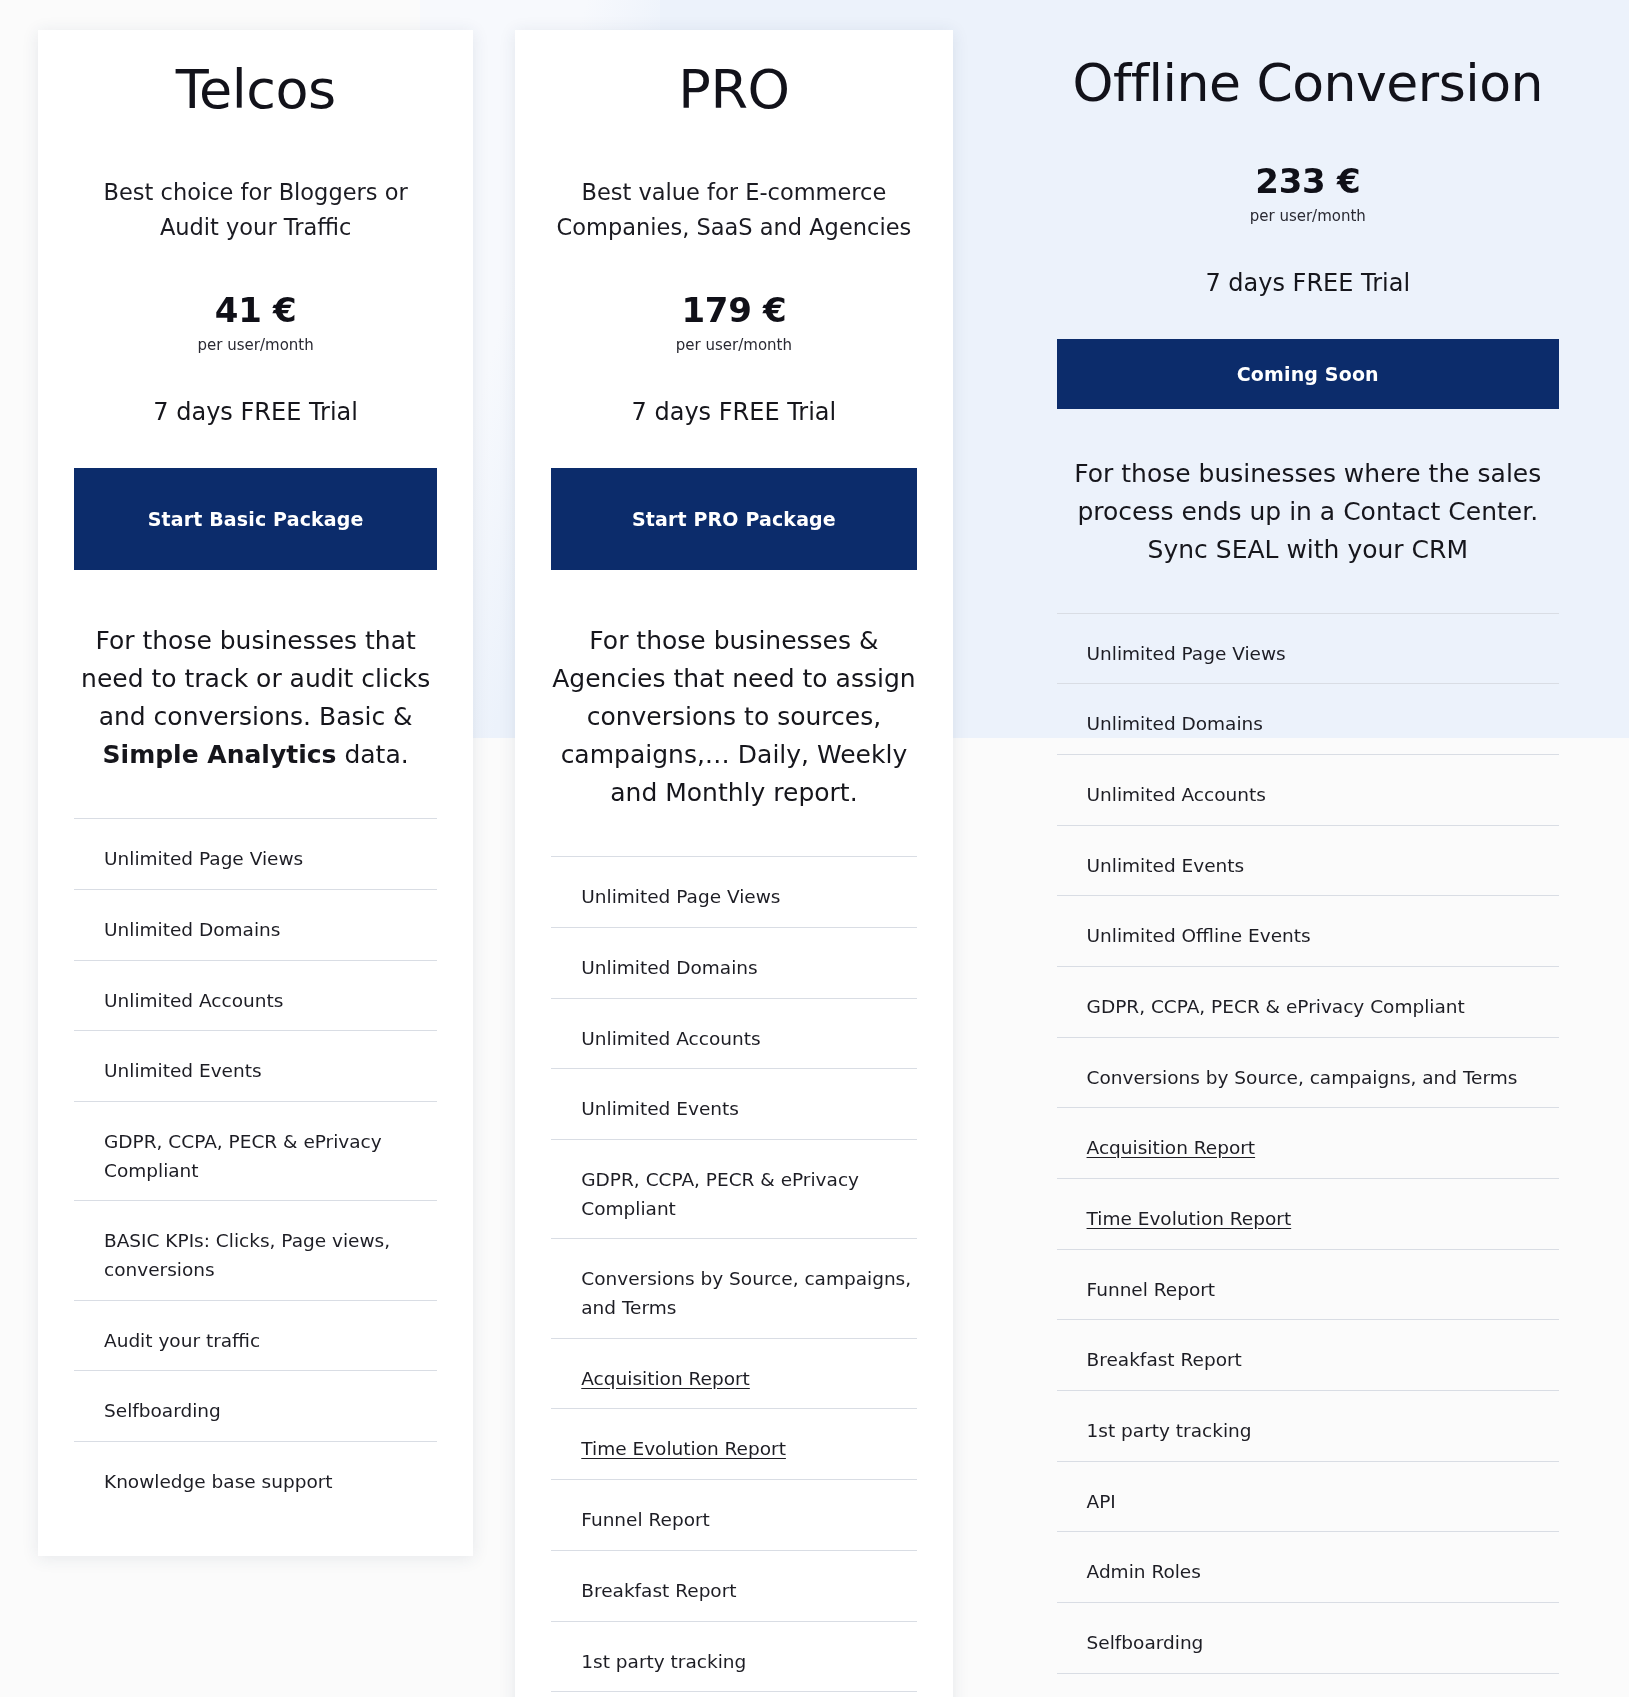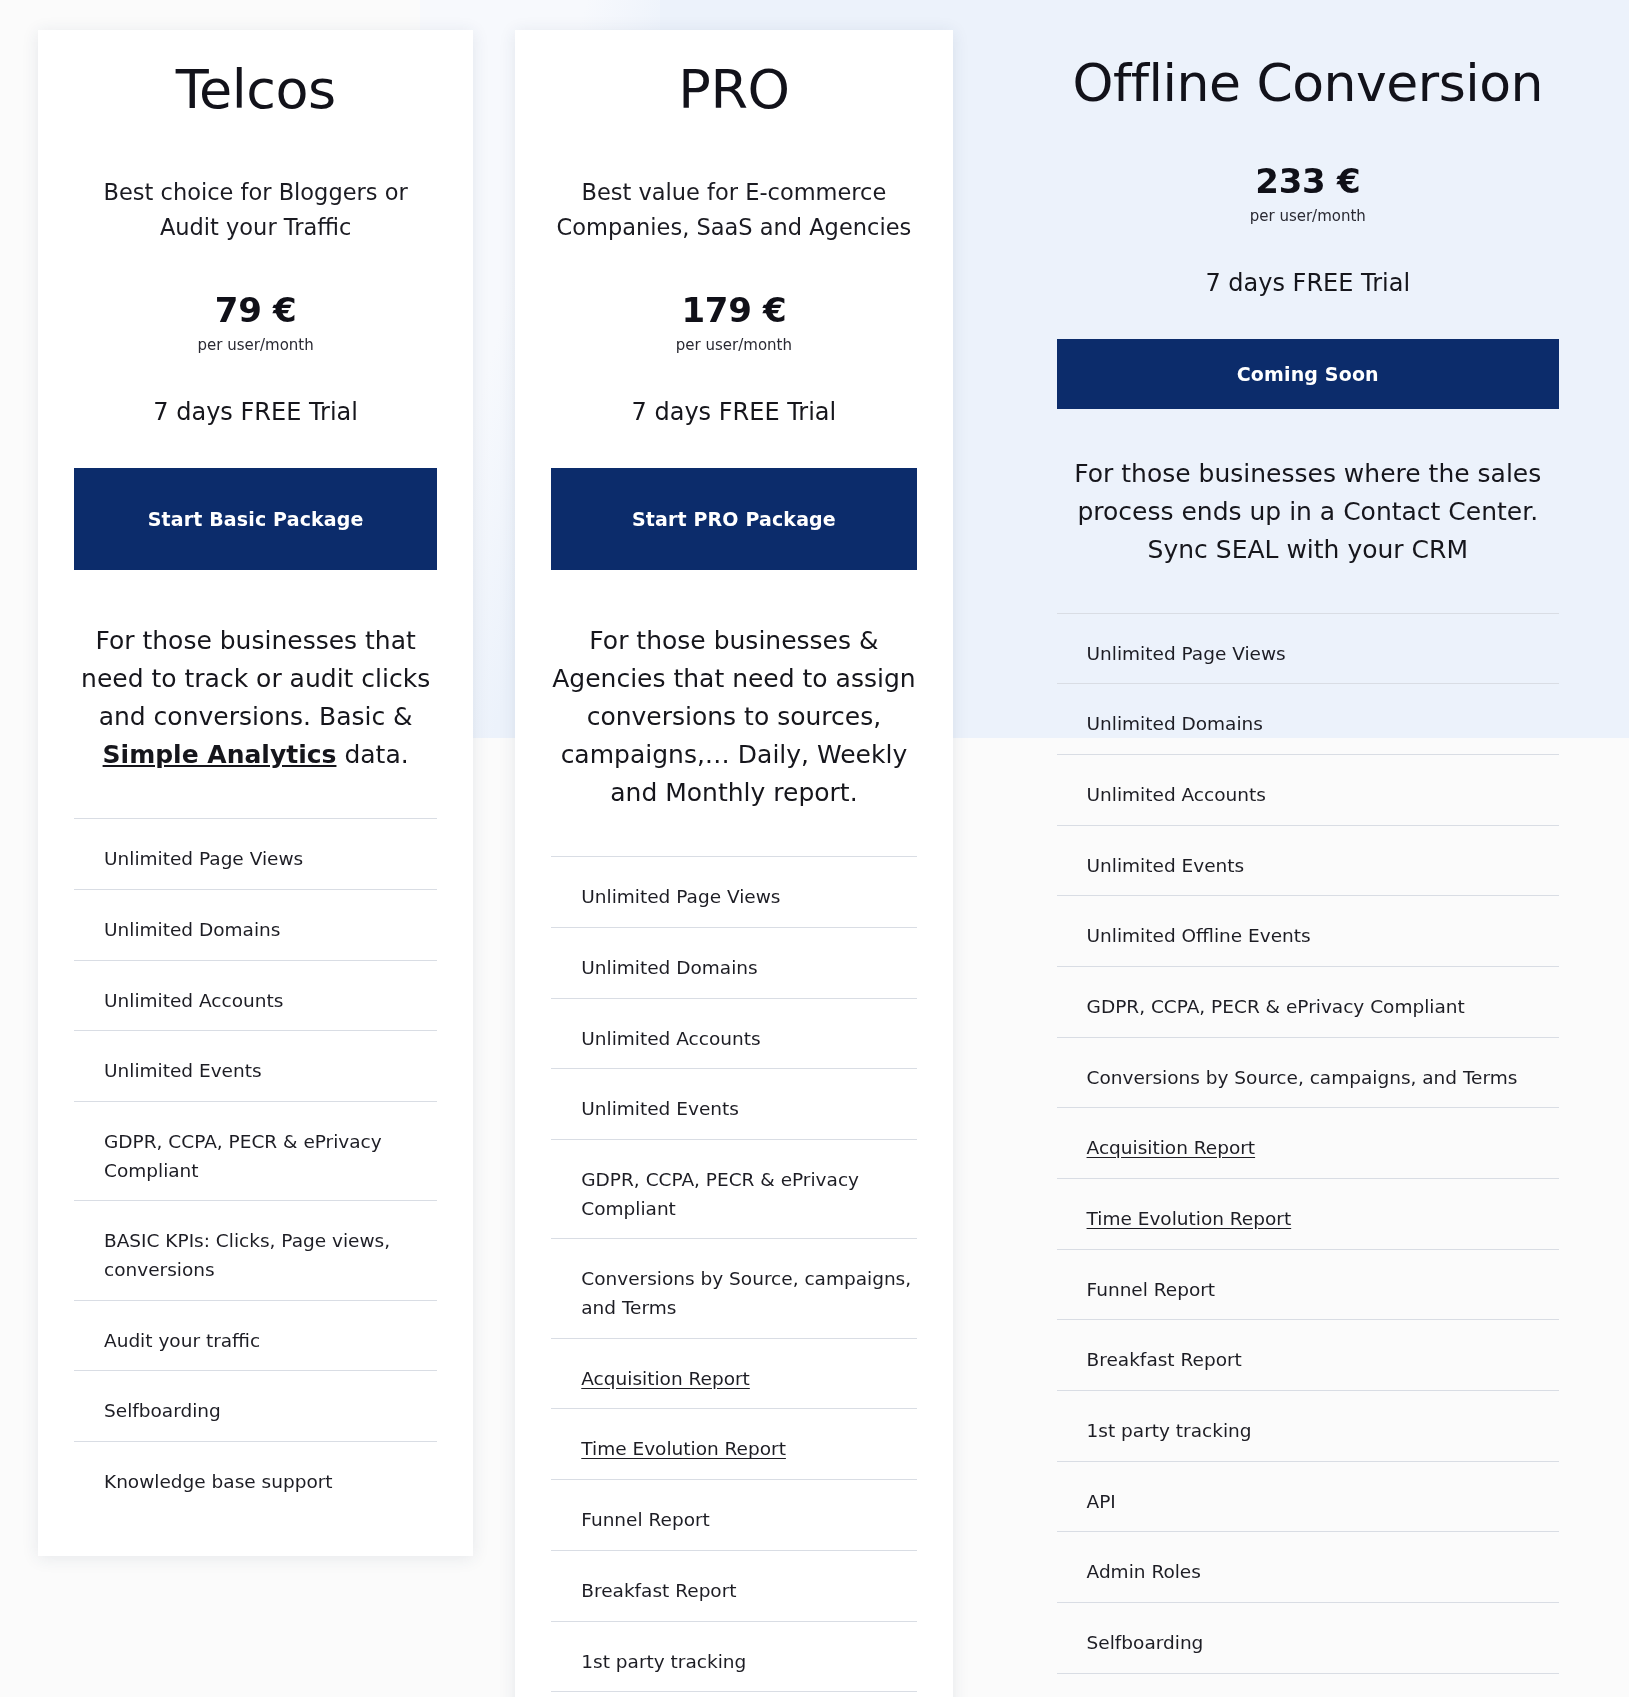--- a/index.html
+++ b/index.html
@@ -132,21 +132,21 @@
 
   
   .plan-desc {
     text-align: center;
     font-size: 25px;
     line-height: 1.52;
     color: #16161c;
     margin-top: 52px;
     margin-bottom: 44px;
   }
-  .plan-desc b { font-weight: 700; text-decoration: underline; }
+  .plan-desc b { font-weight: 700; }
   .col-offline .plan-desc { margin-top: 46px; }
 
   
   .features { list-style: none; }
   .feature {
     border-top: 1px solid #d9dde4;
     font-size: 18.5px;
     line-height: 1.55;
     color: #1d1d24;
     padding: 26px 0 15px 30px;
@@ -166,21 +166,21 @@
   <div class="bg-white-bottom"></div>
   <div class="bg-sweep"></div>
 </div>
 
 <div class="pricing">
 
   <div class="col col-basic">
     <div class="card card-basic">
       <h2 class="plan-title">Telcos</h2>
       <p class="plan-tagline">Best choice for Bloggers or Audit your Traffic</p>
-      <div class="price">79 €</div>
+      <div class="price">41 €</div>
       <div class="price-unit">per user/month</div>
       <div class="trial">7 days FREE Trial</div>
       <button class="cta">Start Basic Package</button>
       <p class="plan-desc"><span>For those businesses that need to track or audit clicks and conversions. Basic &amp; </span><b>Simple Analytics</b><span> data.</span></p>
       <ul class="features">
           <li class="feature">Unlimited Page Views</li>
           <li class="feature">Unlimited Domains</li>
           <li class="feature">Unlimited Accounts</li>
           <li class="feature">Unlimited Events</li>
           <li class="feature">GDPR, CCPA, PECR &amp; ePrivacy Compliant</li>

